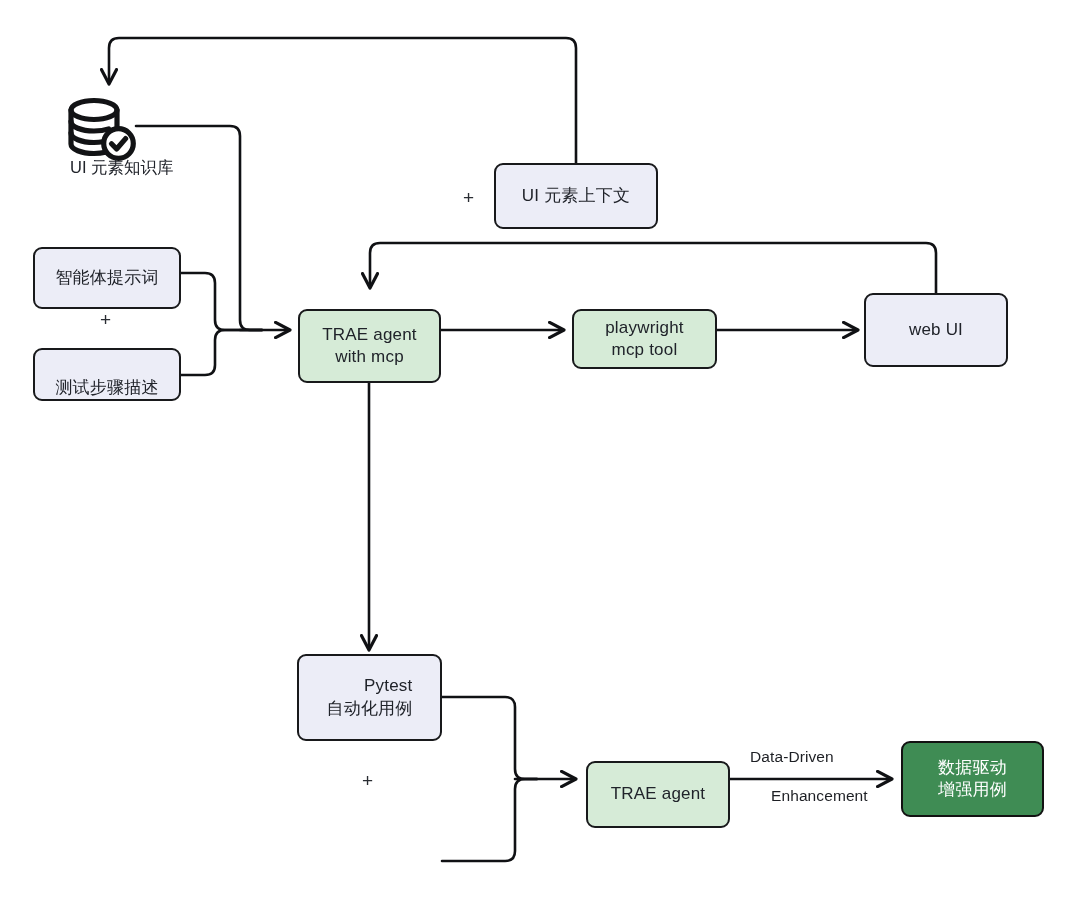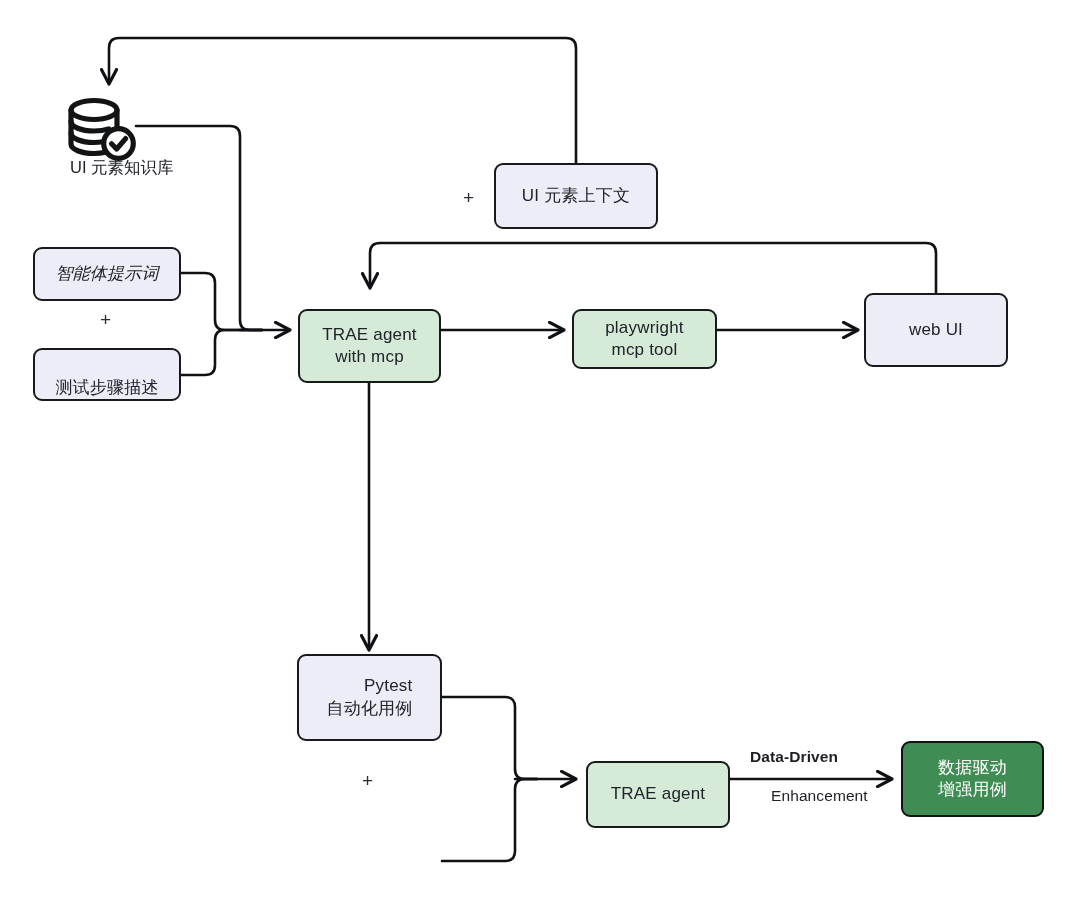--- a/index.html
+++ b/index.html
@@ -130,21 +130,21 @@
     </svg>
   </div>
   <div class="kb-caption" style="left:46px; top:157px;margin-left:24px;">UI 元素知识库</div>
 
   <div class="node node-lav" style="left:494px; top:163px; width:164px; height:66px;">
     <span>UI 元素上下文</span>
   </div>
 
   <div class="plus" style="left:463px; top:188px;">+</div>
 
-  <div class="node node-lav" style="left:33px; top:247px; width:148px; height:54px;font-style:italic;">
+  <div class="node node-lav" style="left:33px; top:247px; width:148px; height:62px;">
     <span>智能体提示词</span>
   </div>
 
   <div class="plus" style="left:100px; top:310px;">+</div>
 
   <div class="node node-lav" style="left:33px; top:348px; width:148px; height:53px;align-items:flex-end;">
     <span>测试步骤描述</span>
   </div>
 
   <div class="node node-green" style="left:298px; top:293px; width:143px; height:74px;">
@@ -172,21 +172,21 @@
     </div>
   </div>
 
   <div class="plus" style="left:362px; top:771px;">+</div>
 
 
   <div class="node node-green" style="left:586px; top:745px; width:144px; height:67px;">
     <span>TRAE agent</span>
   </div>
 
-  <div class="edge-label" style="left:750px; top:748px;font-weight:bold;">Data-Driven</div>
+  <div class="edge-label" style="left:750px; top:748px;">Data-Driven</div>
   <div class="edge-label" style="left:746px; top:787px;margin-left:25px;">Enhancement</div>
 
   <div class="node node-darkgreen" style="left:901px; top:741px; width:143px; height:76px;">
     <div>
       <div>数据驱动</div>
       <div>增强用例</div>
     </div>
   </div>
 
 </div>

